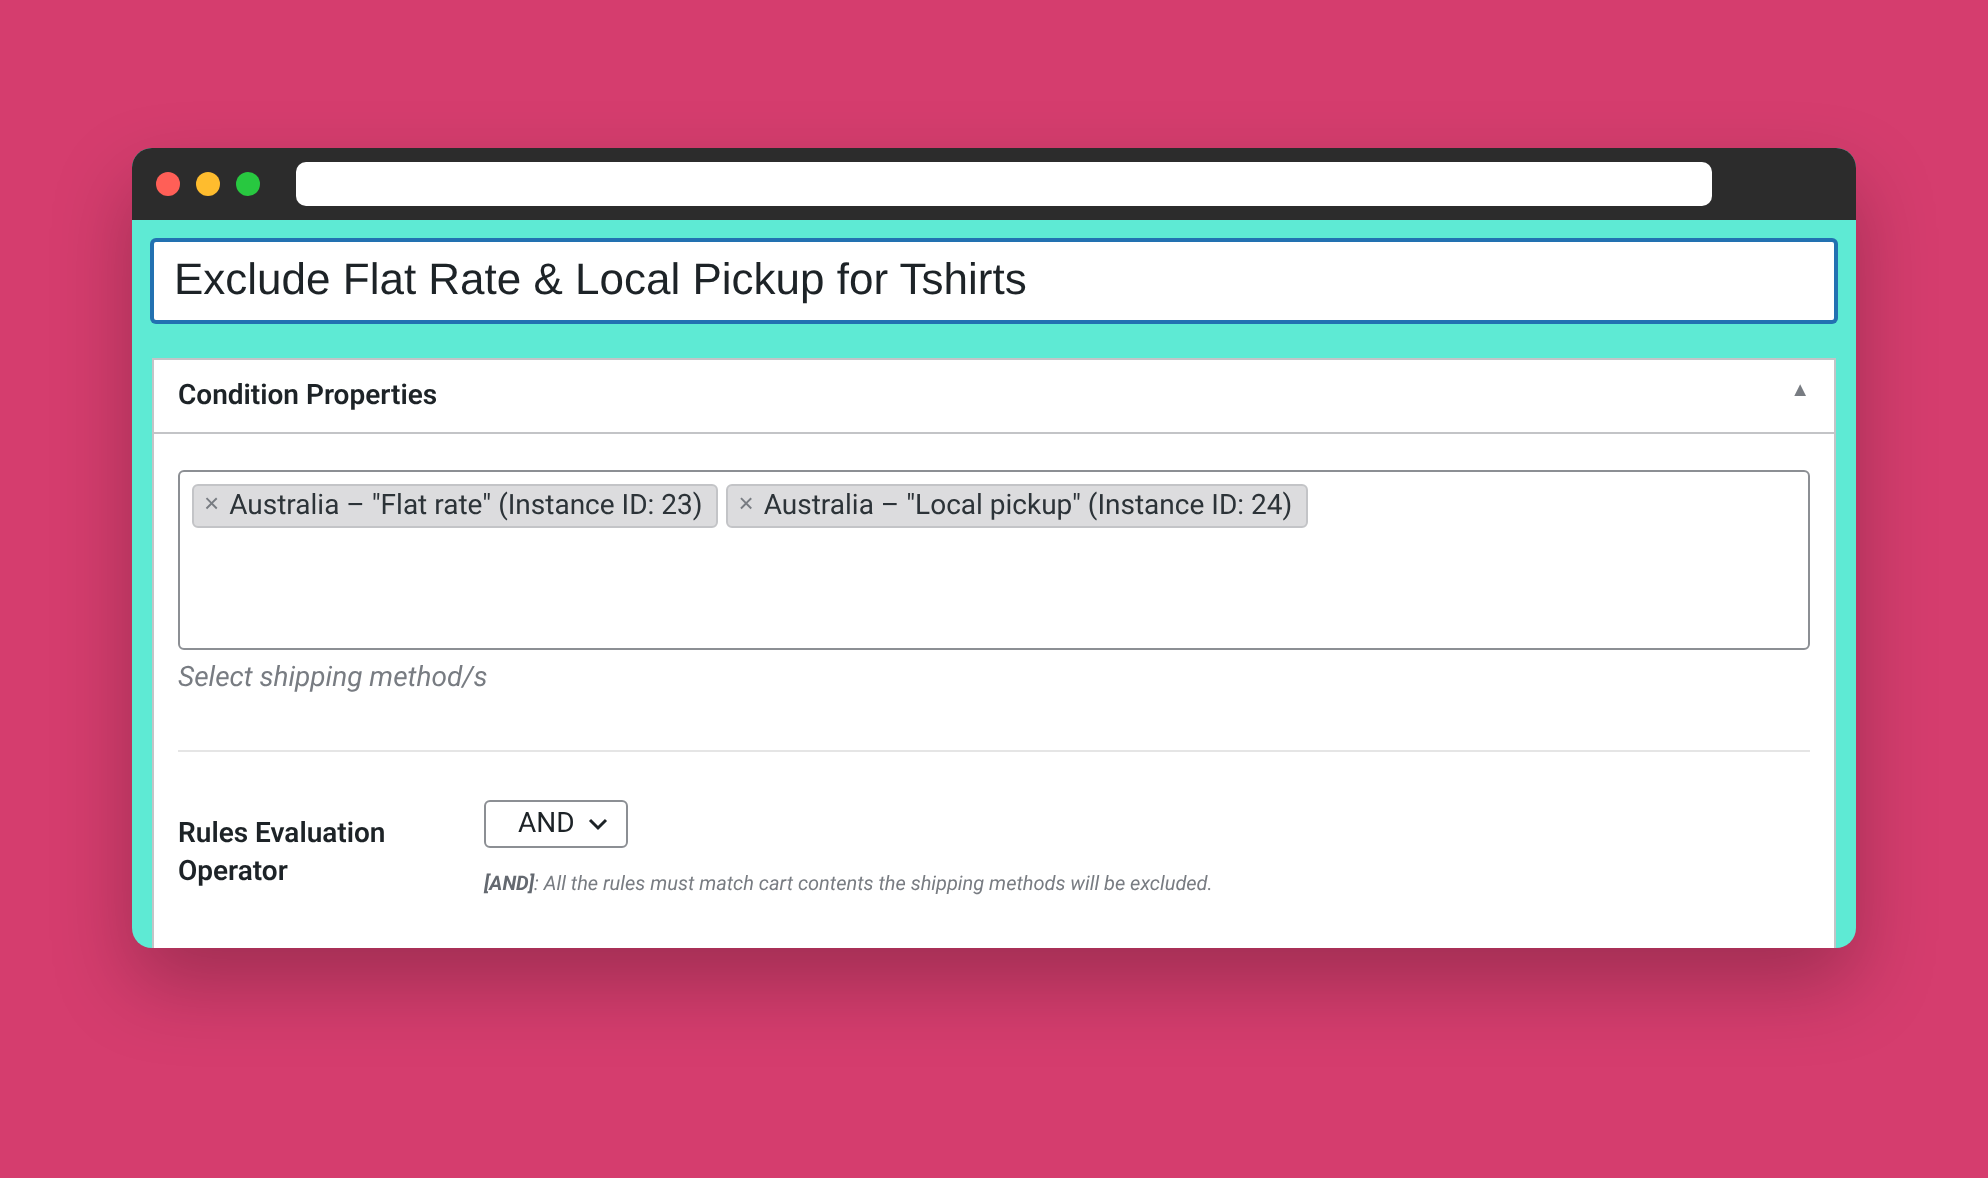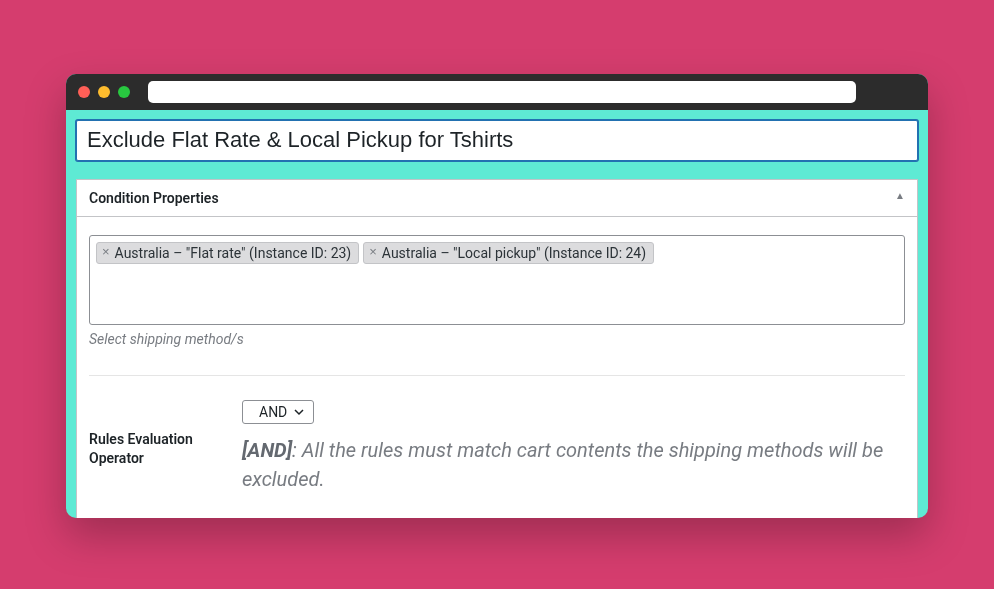--- a/index.html
+++ b/index.html
@@ -139,21 +139,21 @@
     font-size: 14px;
     background: #fff;
     gap: 6px;
     cursor: pointer;
   }
   .select-wrap svg { width: 12px; height: 12px; }
   .desc {
     margin-top: 12px;
     font-style: italic;
     color: #787c82;
-    font-size: 20px;
+    font-size: 10px;
     line-height: 1.45;
   }
   .desc b { font-weight: 700; color: #646970; font-style: italic; }
 </style>
 </head>
 <body>
 
 <div class="window">
   <div class="titlebar">
     <div class="traffic">

